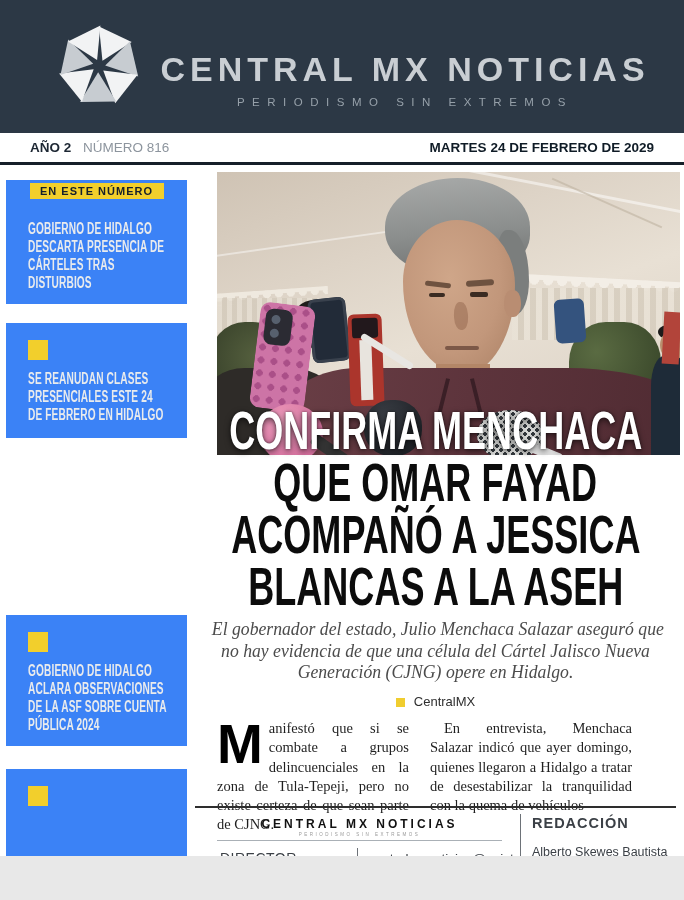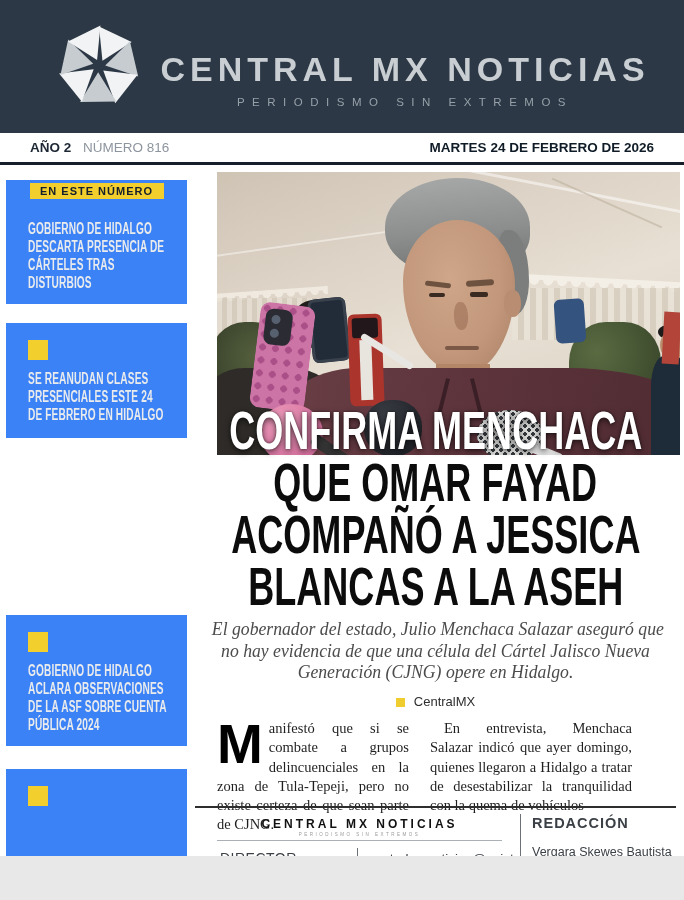--- a/index.html
+++ b/index.html
@@ -176,21 +176,21 @@
     <div class="mast-title">CENTRAL MX NOTICIAS</div>
     <div class="mast-tagline">PERIODISMO SIN EXTREMOS</div>
   </div>
 
   <div class="dateline">
     <div class="dl-left">
       <b>AÑO 2</b>
       <span>NÚMERO 816</span>
     </div>
     <div class="dl-right">
-      <b>MARTES</b><span>24 DE FEBRERO DE 2026</span>
+      <b>MARTES</b><span>24 DE FEBRERO DE 2029</span>
     </div>
   </div>
 
   <div class="sbox sbox1">
     <div class="sbadge">EN ESTE NÚMERO</div>
     <div class="sitem">
       <span class="cond">GOBIERNO DE HIDALGO DESCARTA PRESENCIA DE CÁRTELES TRAS DISTURBIOS</span>
     </div>
   </div>
   <div class="sbox sbox2">
@@ -293,18 +293,18 @@
     <div class="f-brand">CENTRAL MX NOTICIAS</div>
     <div class="f-brand-tag">PERIODISMO SIN EXTREMOS</div>
     <div class="f-hr"></div>
     <div class="f-director-label">DIRECTOR</div>
     <div class="f-director-name">Fernando Hidalgo Vergara</div>
     <div class="f-vline1"></div>
     <div class="f-email">centralmxnoticias@existe.com</div>
     <div class="f-phone">771 128 51 38</div>
     <div class="f-vline2"></div>
     <div class="f-red-label">REDACCIÓN</div>
-    <div class="f-name f-n1">Vergara Skewes Bautista</div>
+    <div class="f-name f-n1">Alberto Skewes Bautista</div>
     <div class="f-name f-n2">Luis Guzmán</div>
     <div class="f-name f-n3">Alberto Aréchiga</div>
   </div>
 
 </div>
 
 </body></html>

